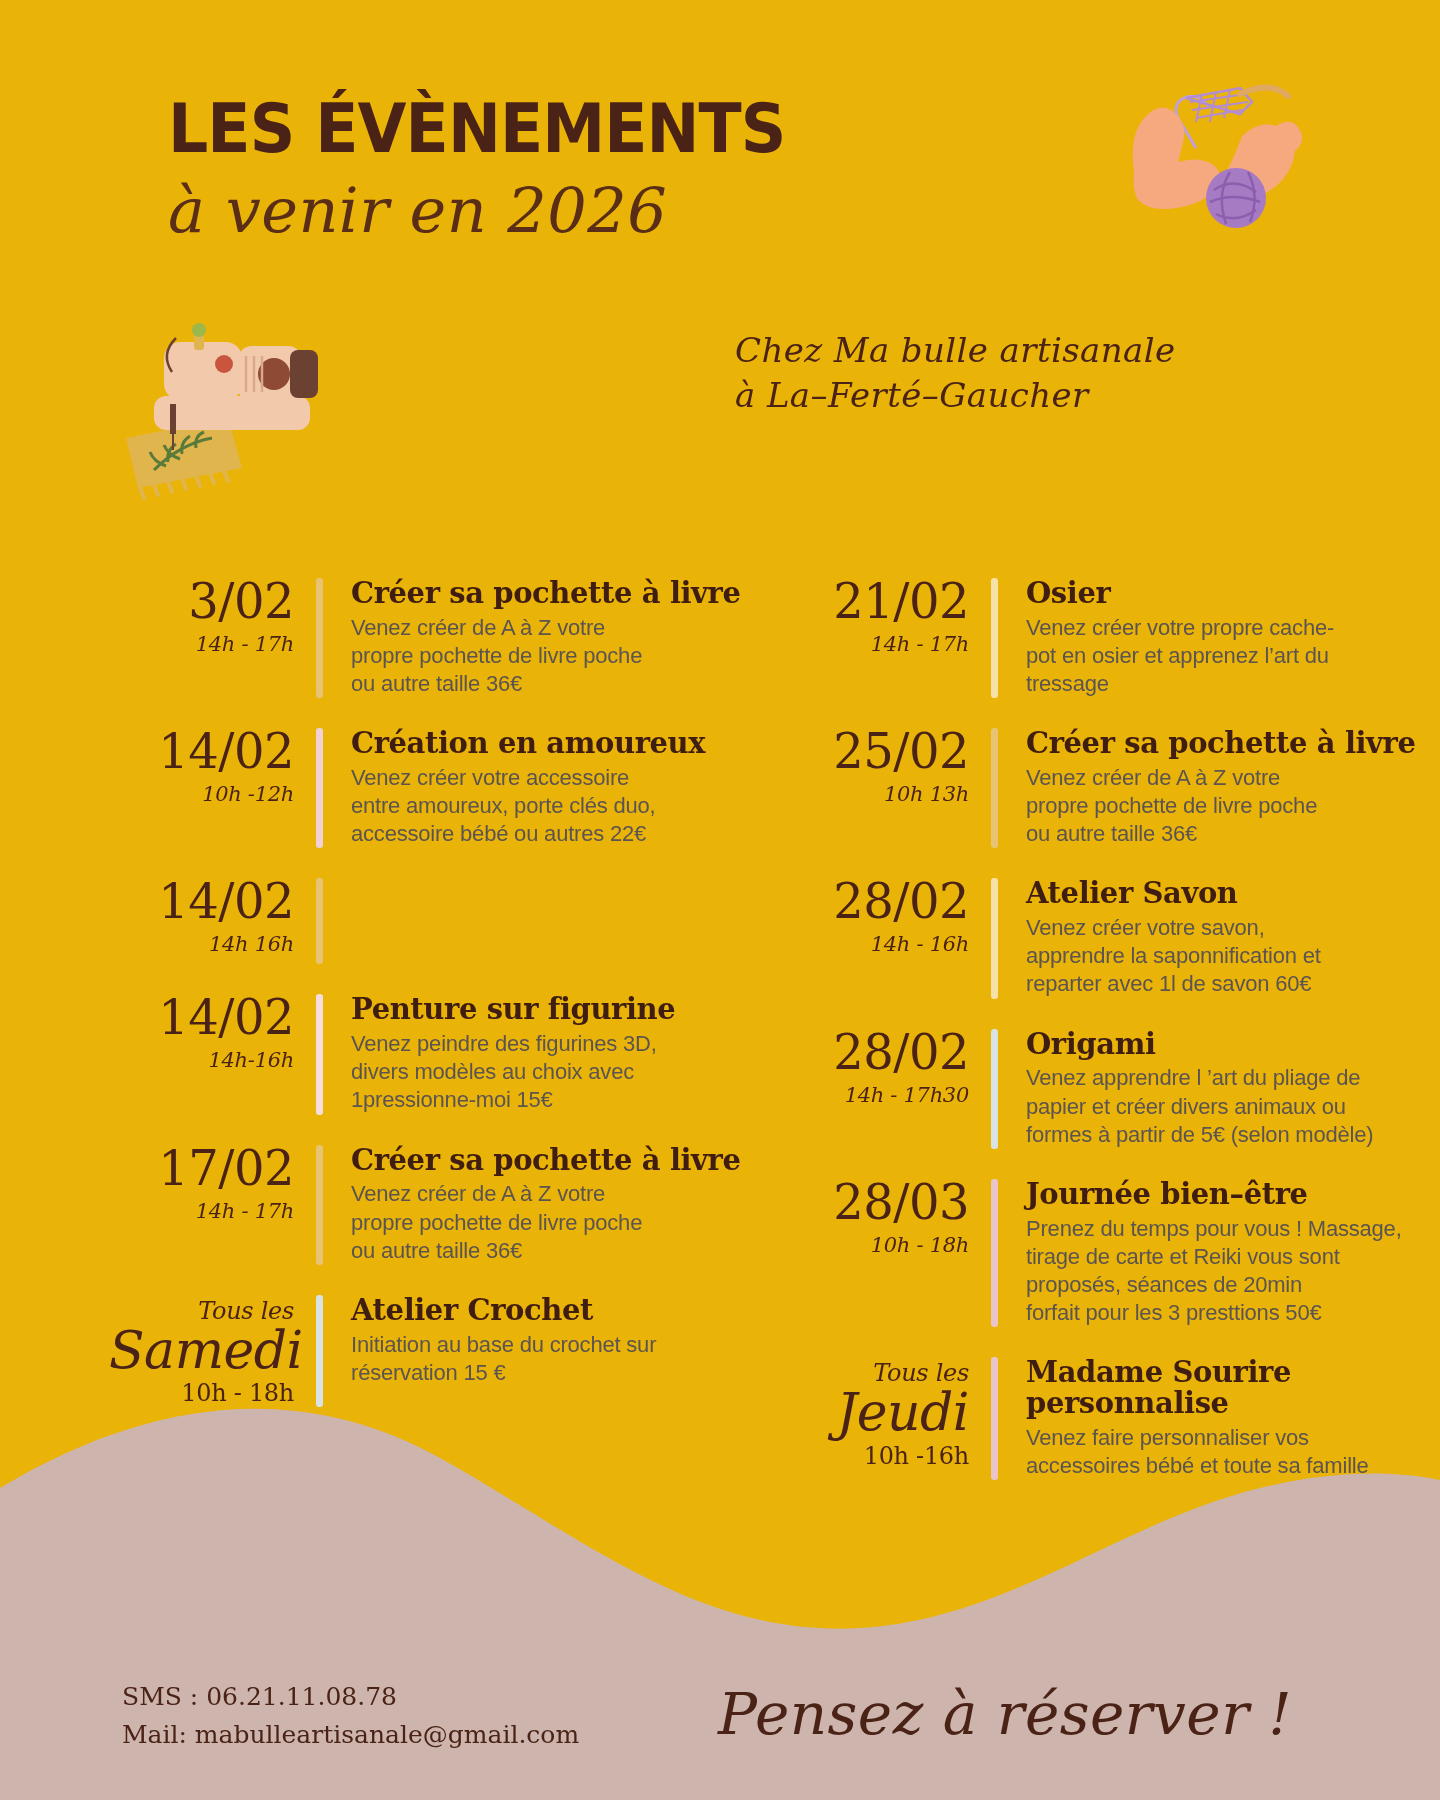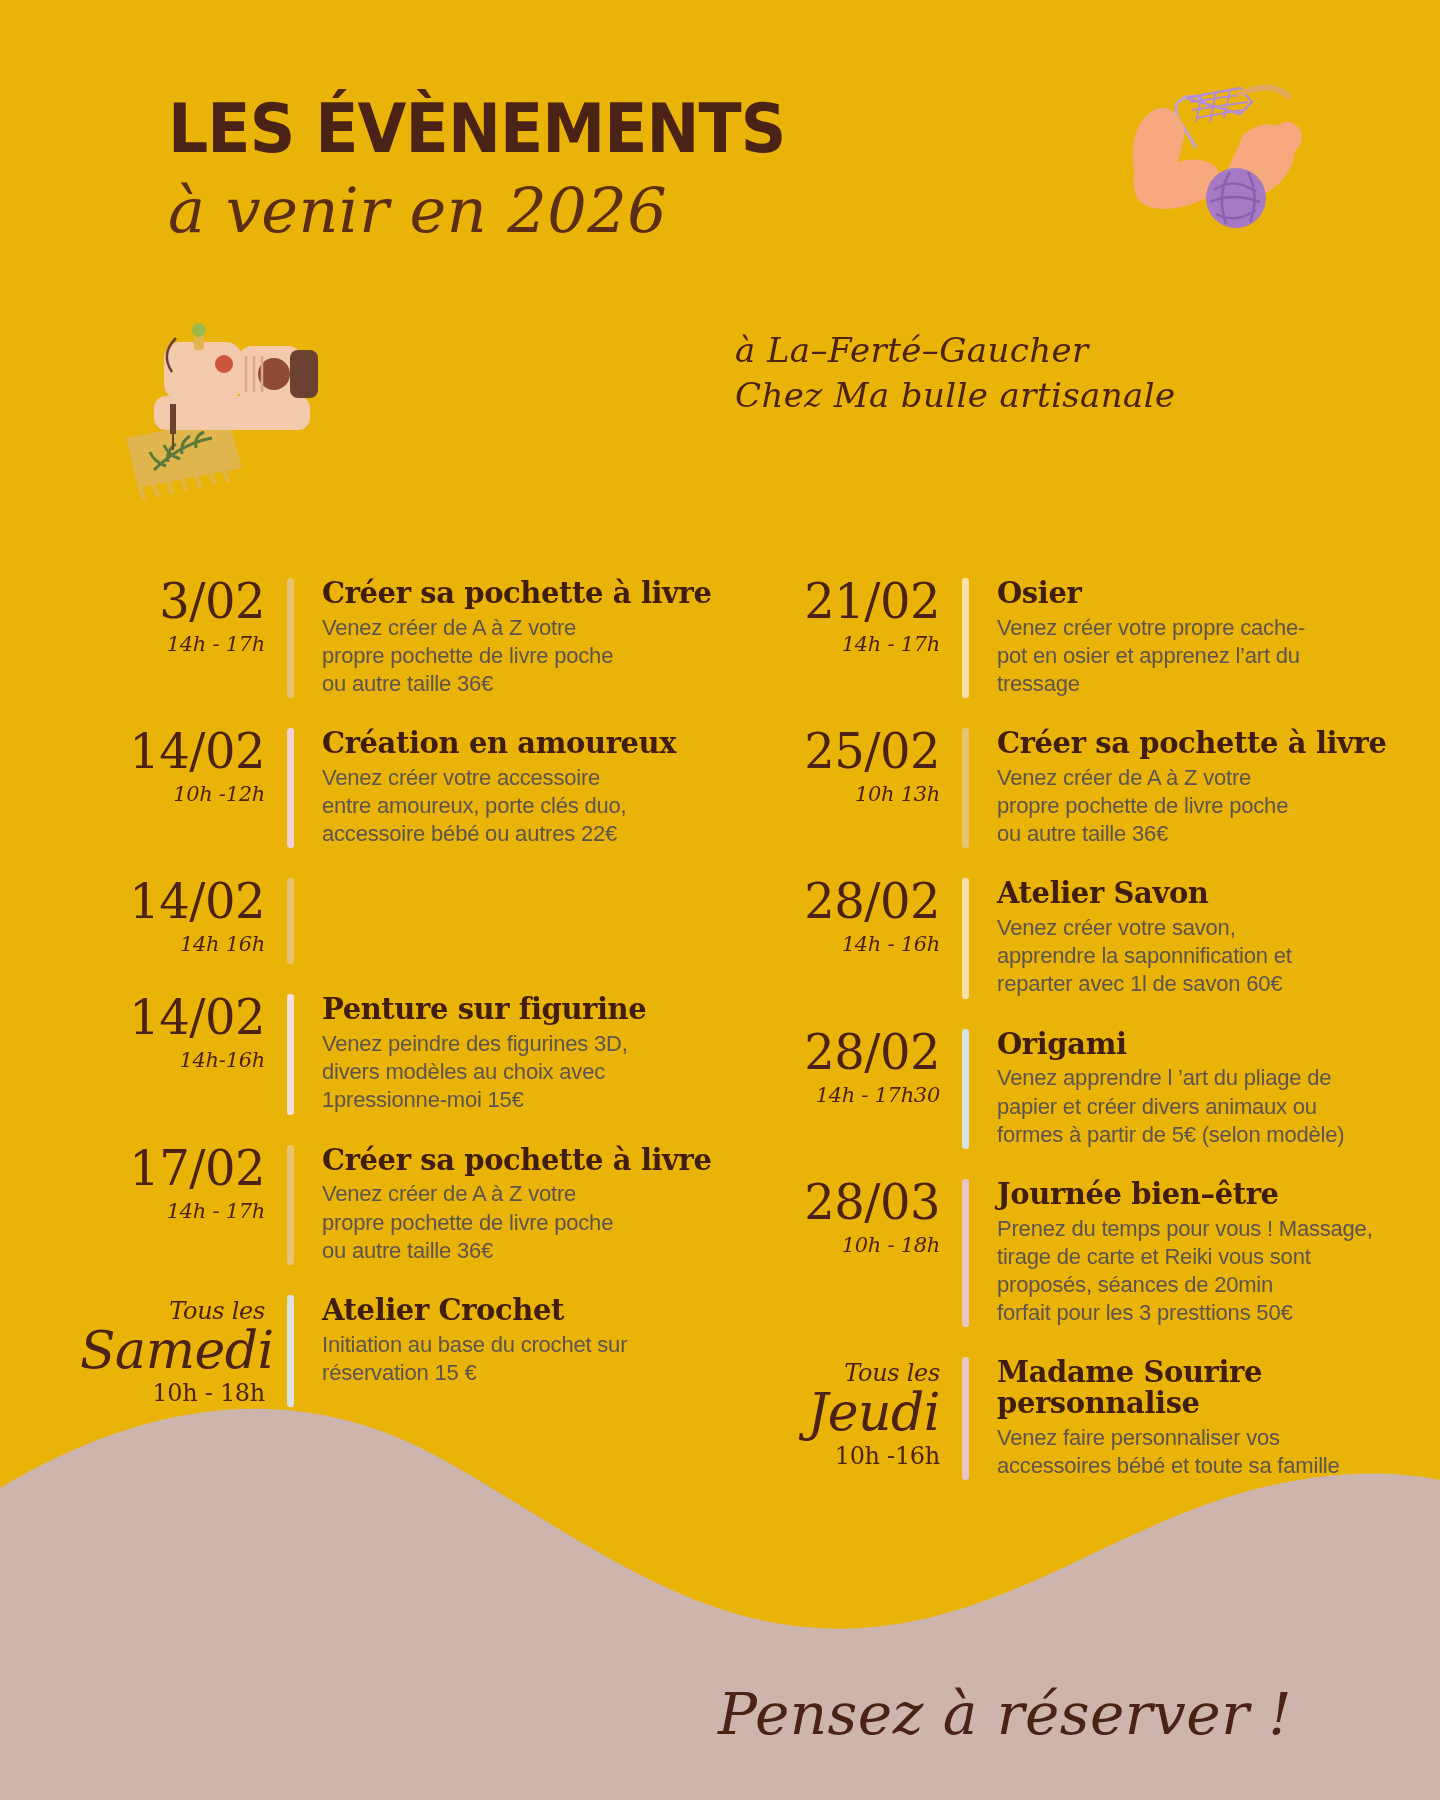--- a/index.html
+++ b/index.html
@@ -38,21 +38,21 @@
   }
 
   
   .ill-crochet{position:absolute;left:1090px;top:80px;width:230px;height:210px;}
   .ill-sewing{position:absolute;left:120px;top:320px;width:240px;height:180px;}
   .ill-crochet svg,.ill-sewing svg{display:block;width:100%;height:100%;}
 
   
   .columns{position:absolute;left:0;top:578px;width:1440px;display:flex;}
   .col{width:640px;}
-  .col.left{margin-left:80px;}
+  .col.left{margin-left:109px;}
   .col.right{margin-left:35px;}
 
   .event{display:flex;align-items:flex-start;margin-bottom:30px;}
   .ev-date{
     width:185px;flex:0 0 185px;text-align:right;padding-right:22px;
     font-family:"DejaVu Serif", serif;color:#4a2316;
   }
   .ev-day{font-size:48px;line-height:0.98;letter-spacing:-0.5px;display:block;}
   .ev-time{
     display:block;font-size:21px;font-style:italic;
@@ -170,22 +170,22 @@
       <path d="M53 114 L53 130" stroke="#6b4232" stroke-width="2"></path>
       <g stroke="#d9a98a" stroke-width="2.5" fill="none">
         <path d="M126 36 L126 72"></path>
           <path d="M134 36 L134 72"></path>
         <path d="M142 36 L142 72"></path>
       </g>
     </svg>
   </div>
 
   <div class="venue">
+    <div>Chez Ma bulle artisanale</div>
     <div>à La–Ferté–Gaucher</div>
-    <div>Chez Ma bulle artisanale</div>
   </div>
 
   <div class="columns">
 
     <div class="col left">
       <div class="event">
         <div class="ev-date">
           <span class="ev-day">3/02</span>
           <span class="ev-time">14h - 17h</span>
         </div>
@@ -350,15 +350,19 @@
       </div>
     </div>
   </div>
 
   <div class="wave">
     <svg viewBox="0 0 1440 430" preserveAspectRatio="none">
       <path d="M0 118 C 150 28, 300 10, 440 88 C 580 166, 700 268, 860 258 C 1010 249, 1120 152, 1260 118 C 1330 101, 1390 100, 1440 110 L1440 430 L0 430 Z" fill="#cdb5ad"></path>
     </svg>
   </div>
 
+  <div class="contact">
+    <div>SMS : 06.21.11.08.78</div>
+    <div>Mail: mabulleartisanale@gmail.com</div>
+  </div>
   <div class="cta">Pensez à réserver !</div>
 
 </div>
 
 </body></html>

